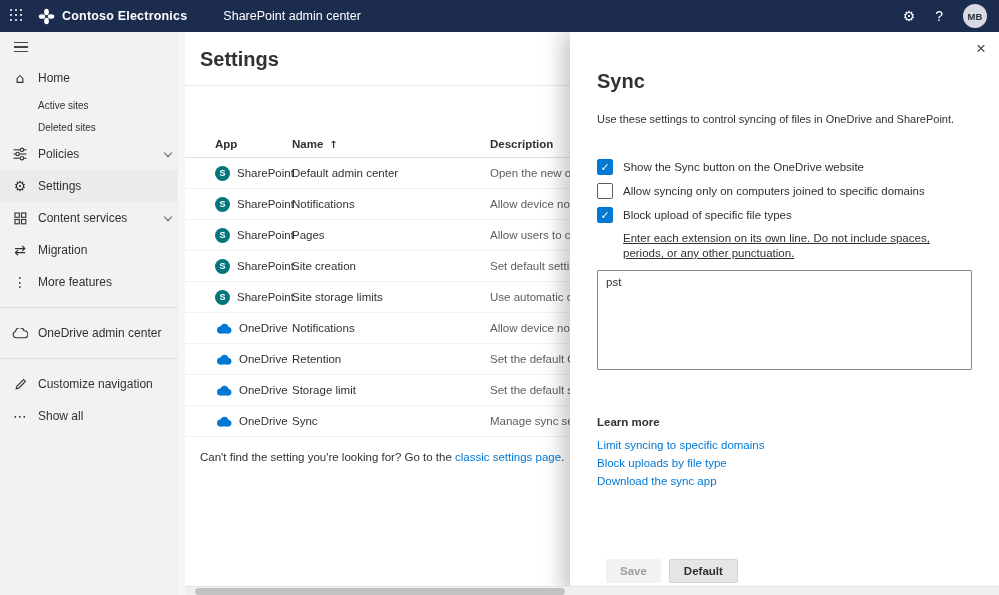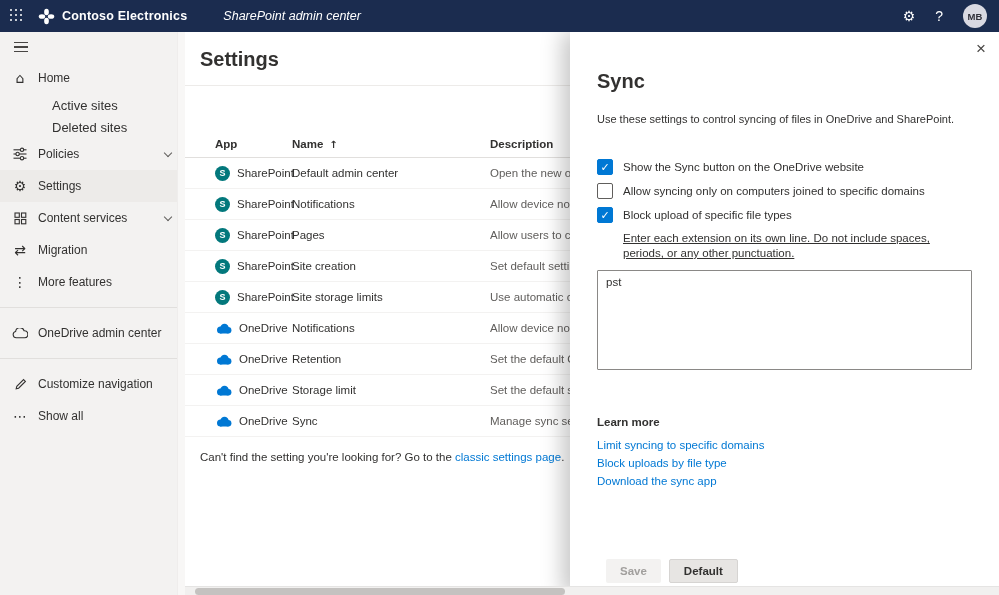--- a/index.html
+++ b/index.html
@@ -17,42 +17,42 @@
     display:flex; align-items:center; z-index:60;
   }
   .waffle {
     width:34px; height:32px; display:grid;
     grid-template-columns:repeat(3,5px); grid-auto-rows:5px;
     justify-content:center; align-content:center; cursor:pointer;
   }
   .waffle span { width:2.6px; height:2.6px; background:#fff; border-radius:50%; }
   .brand { display:flex; align-items:center; gap:7px; margin-left:4px; }
   .brand-text { font-size:12.5px; font-weight:700; letter-spacing:.2px; }
-  .app-title { font-size:12.5px; margin-left:36px;font-style:italic; }
+  .app-title { font-size:12.5px; margin-left:36px; }
   .topbar-right { margin-left:auto; display:flex; align-items:center; gap:20px; padding-right:12px; }
   .tb-icon { font-size:14px; color:#fff; cursor:pointer; }
   .avatar {
     width:24px; height:24px; border-radius:50%; background:#d9d9e2; color:#30303a;
     font-size:9.5px; font-weight:700; display:flex; align-items:center; justify-content:center; cursor:pointer;
   }
 
   
   .sidebar {
     position:absolute; top:32px; left:0; width:185px; bottom:0;
     background:var(--sidebar-bg,#f3f2f1); z-index:10; padding-top:0;
   }
   .vscroll-strip { position:absolute; top:0; right:0; width:8px; bottom:0; background:#f8f7f6; border-left:1px solid #efedec; }
   .nav-collapse { height:30px; display:flex; align-items:center; padding-left:14px; cursor:pointer; }
   .hamburger { display:flex; flex-direction:column; gap:3px; }
   .hamburger i { display:block; width:14px; height:1.6px; background:#484644; }
   .nav-item {
     height:32px; display:flex; align-items:center; gap:10px;
     padding:0 14px 0 12px; font-size:12px; cursor:pointer; color:#323130;
   }
-  .nav-item.sub { height:22px; padding-left:52px; font-size:13px; }
+  .nav-item.sub { height:22px; padding-left:38px; font-size:10px; }
   .nav-item.selected { background:#edebe9; }
   .nav-icon { width:16px; display:flex; justify-content:center; align-items:center; font-size:14px; color:#323130; }
   .nav-label { white-space:nowrap; }
   .chev { width:6px; height:6px; border-right:1.4px solid #605e5c; border-bottom:1.4px solid #605e5c; margin-left:auto; }
   .chev.down { transform:rotate(45deg); margin-top:-3px; }
   .chev.up { transform:rotate(-135deg); margin-top:3px; }
   .nav-divider { border:none; border-top:1px solid #e1dfdd; margin:9px 0; }
 
   
   .main { position:absolute; left:185px; top:32px; width:814px; bottom:0; background:#fff; }

